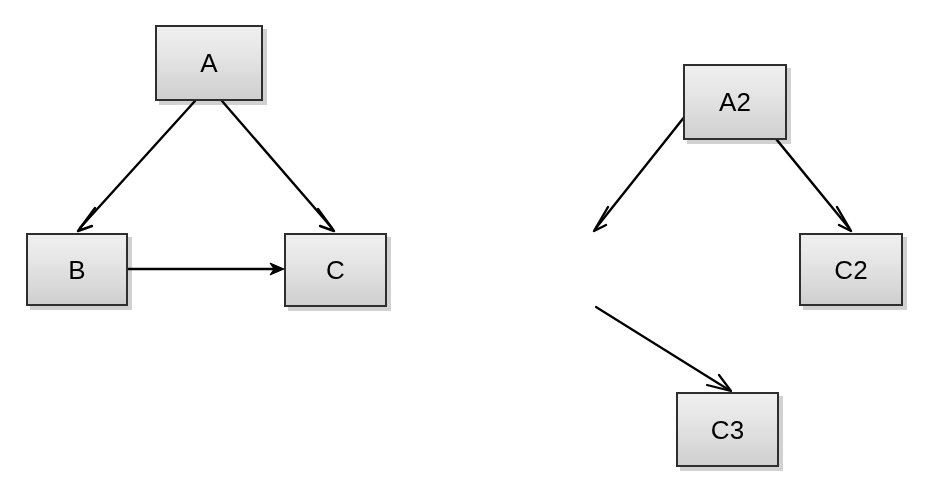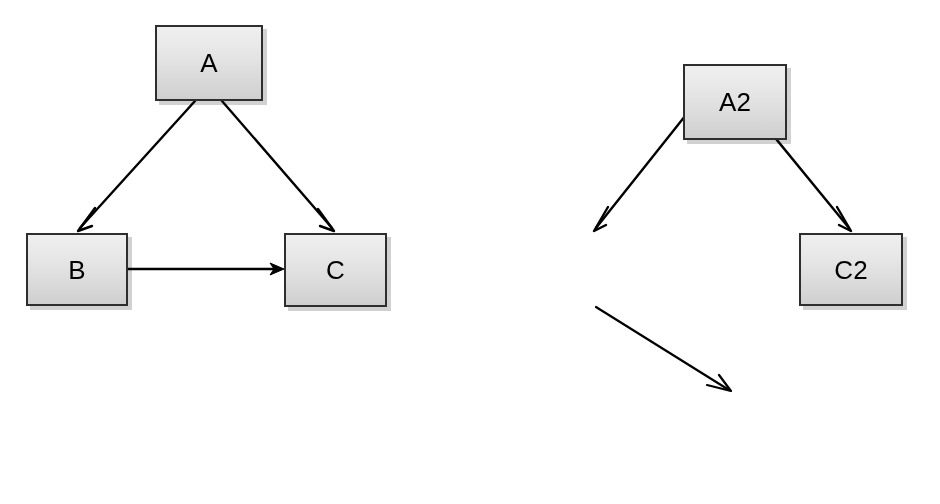--- a/index.html
+++ b/index.html
@@ -102,14 +102,17 @@
 
   <div class="node" style="left:683px; top:25px; width:104px; height:76px;margin-top:39px;">
     <span class="node-label">A2</span>
   </div>
 
 
   <div class="node" style="left:799px; top:233px; width:104px; height:73px;align-items:center;">
     <span class="node-label">C2</span>
   </div>
 
+  <div class="node" style="left:676px; top:392px; width:103px; height:75px;">
+    <span class="node-label">C3</span>
+  </div>
 
 </div>
 
 </body></html>

